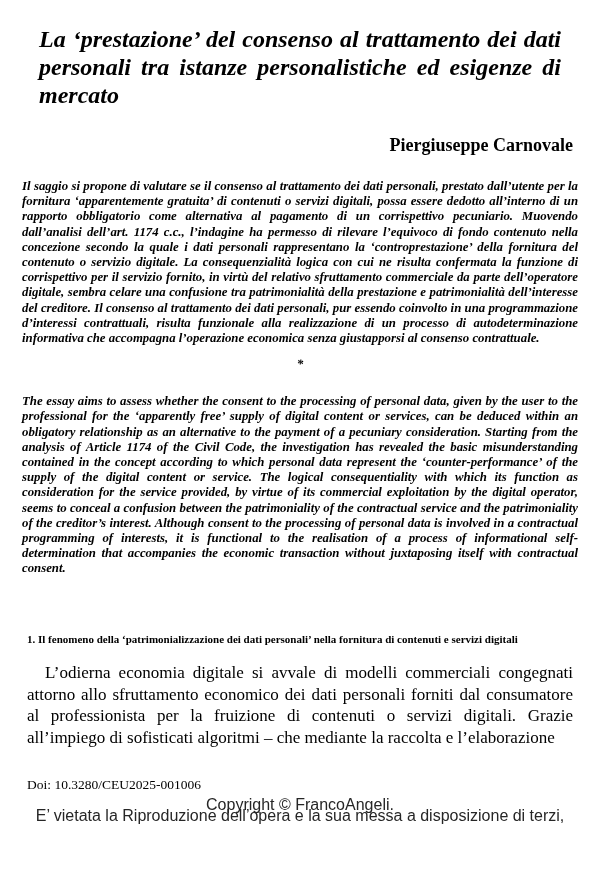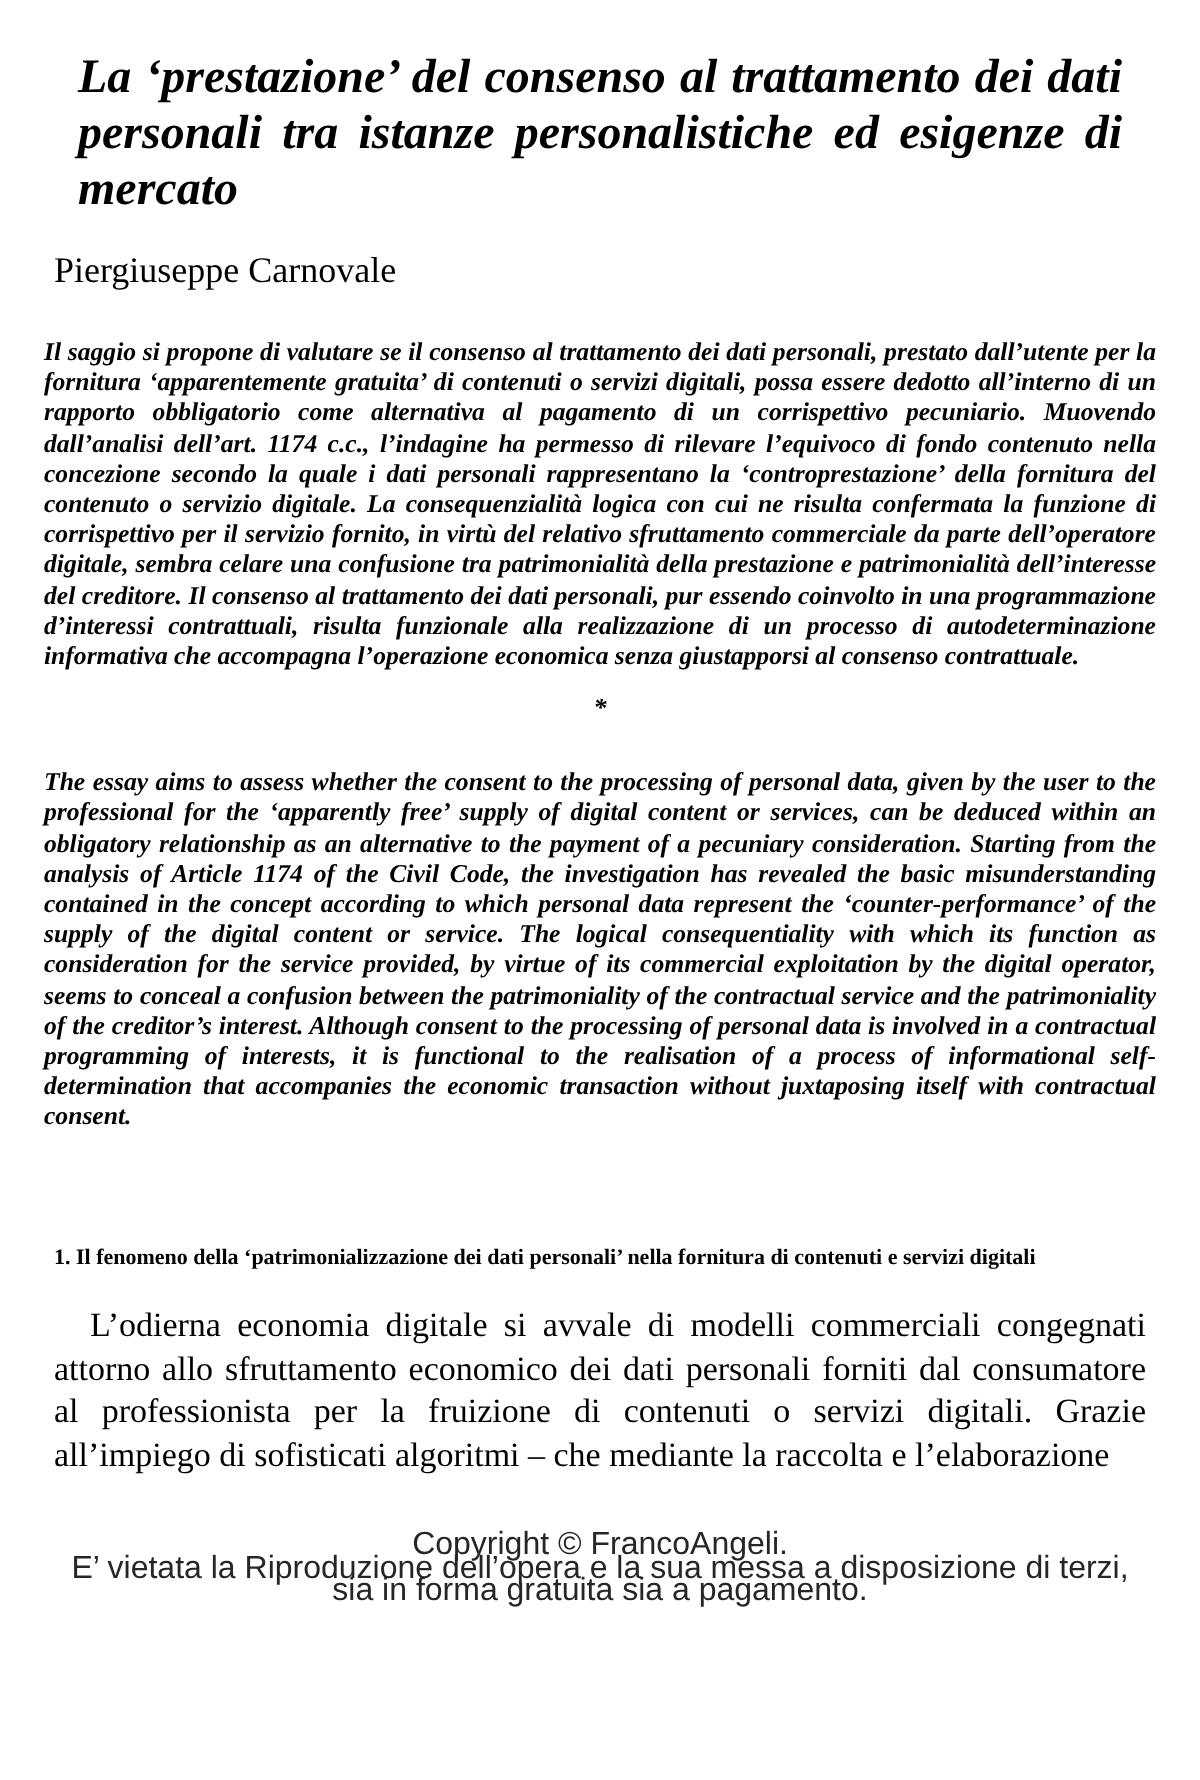--- a/index.html
+++ b/index.html
@@ -14,22 +14,23 @@
   }
   .article-title {
     font-weight: bold;
     font-style: italic;
     font-size: 24px;
     line-height: 28px;
     text-align: justify;
     margin: 12px;
   }
   .author-line {
-    margin-top: 16px;
-    font-weight: normal;
+    margin-top: 26px;
+    text-align: right;
+    font-weight: bold;
     font-size: 18px;
     line-height: 20px;
   }
   .abstract {
     margin: 24px -5px 0 -5px;
     font-weight: bold;
     font-style: italic;
     font-size: 12.8px;
     line-height: 15.2px;
     text-align: justify;
@@ -82,19 +83,19 @@
 
 <div class="abstract-separator">*</div>
 
 <p class="abstract">The essay aims to assess whether the consent to the processing of personal data, given by the user to the professional for the ‘apparently free’ supply of digital content or services, can be deduced within an obligatory relationship as an alternative to the payment of a pecuniary consideration. Starting from the analysis of Article 1174 of the Civil Code, the investigation has revealed the basic misunderstanding contained in the concept according to which personal data represent the ‘counter-performance’ of the supply of the digital content or service. The logical consequentiality with which its function as consideration for the service provided, by virtue of its commercial exploitation by the digital operator, seems to conceal a confusion between the patrimoniality of the contractual service and the patrimoniality of the creditor’s interest. Although consent to the processing of personal data is involved in a contractual programming of interests, it is functional to the realisation of a process of informational self-determination that accompanies the economic transaction without juxtaposing itself with contractual consent.</p>
 
 <h2 class="section-heading">1. Il fenomeno della ‘patrimonializzazione dei dati personali’ nella fornitura di contenuti e servizi digitali</h2>
 
 <p class="body-paragraph">L’odierna economia digitale si avvale di modelli commerciali congegnati attorno allo sfruttamento economico dei dati personali forniti dal consumatore al professionista per la fruizione di contenuti o servizi digitali. Grazie all’impiego di sofisticati algoritmi – che mediante la raccolta e l’elaborazione</p>
 
 <div class="journal-footer">
+  <div>Doi: 10.3280/CEU2025-001006</div>
 </div>
 
 <div class="copyright-block">
   <div>Copyright © FrancoAngeli.</div>
   <div>E’ vietata la Riproduzione dell’opera e la sua messa a disposizione di terzi,</div>
-  <div>sia in forma gratuita sia a pagamento.</div>
 </div>
 
 </body></html>

